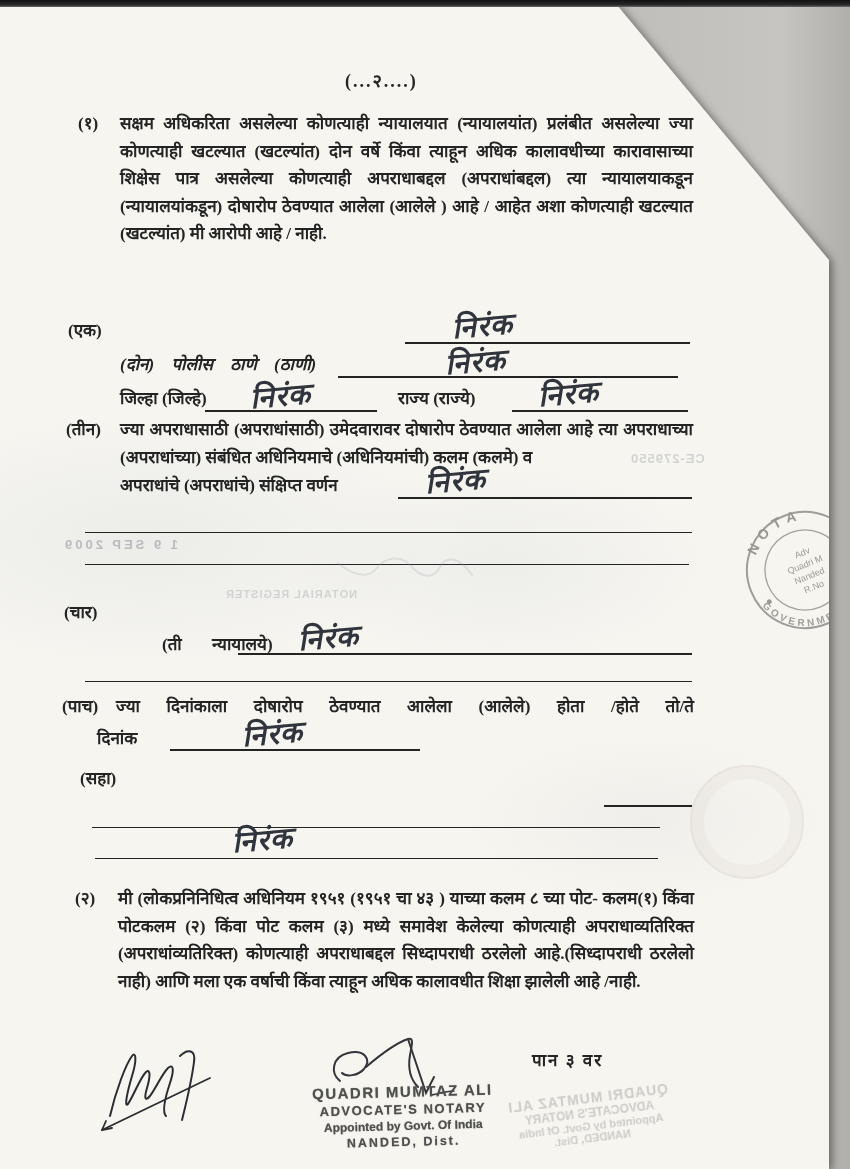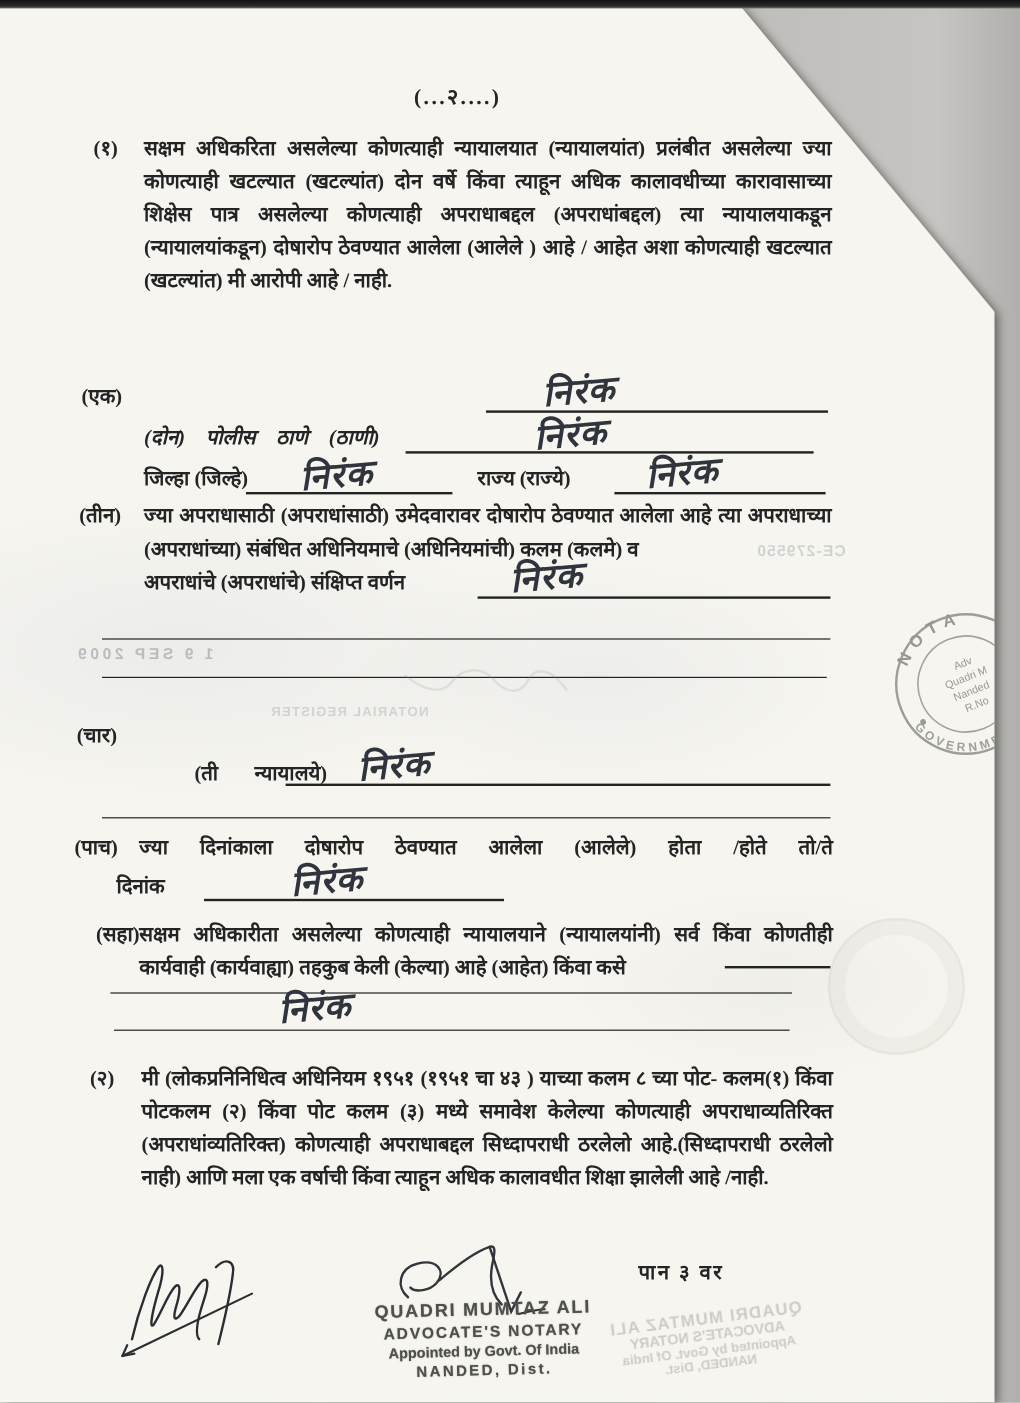--- a/index.html
+++ b/index.html
@@ -97,21 +97,20 @@
   <span class="hand" style="left:298px;top:612px;">निरंक</span>
   <div class="fline thin" style="left:85px;top:676px;width:607px;"></div>
 
   <div class="t" style="left:62px;top:688px;">(पाच)</div>
   <div class="t jlast" style="left:116px;top:688px;width:578px;">ज्या दिनांकाला दोषारोप ठेवण्यात आलेला (आलेले) होता /होते तो/ते</div>
   <div class="t" style="left:97px;top:720px;">दिनांक</div>
   <div class="fline" style="left:170px;top:744px;width:250px;"></div>
   <span class="hand" style="left:242px;top:708px;">निरंक</span>
 
   <div class="t" style="left:60px;top:760px;margin-left:20px;">(सहा)</div>
-  <div class="t just" style="left:116px;top:760px;width:578px;">सक्षम अधिकारीता असलेल्या कोणत्याही न्यायालयाने (न्यायालयांनी) सर्व किंवा कोणतीही कार्यवाही (कार्यवाह्या) तहकुब केली (केल्या) आहे (आहेत) किंवा कसे</div>
   <div class="fline" style="left:604px;top:800px;width:88px;"></div>
   <div class="fline thin" style="left:92px;top:822px;width:568px;"></div>
   <span class="hand" style="left:232px;top:814px;">निरंक</span>
   <div class="fline thin" style="left:95px;top:853px;width:563px;"></div>
 
   <div class="t" style="left:75px;top:880px;">(२)</div>
   <div class="t just" style="left:118px;top:880px;width:576px;">मी (लोकप्रनिनिधित्व अधिनियम १९५१ (१९५१ चा ४३ ) याच्या कलम ८ च्या पोट- कलम(१) किंवा पोटकलम (२) किंवा पोट कलम (३) मध्ये समावेश केलेल्या कोणत्याही अपराधाव्यतिरिक्त (अपराधांव्यतिरिक्त) कोणत्याही अपराधाबद्दल सिध्दापराधी ठरलेलो आहे.(सिध्दापराधी ठरलेलो नाही) आणि मला एक वर्षाची किंवा त्याहून अधिक कालावधीत शिक्षा झालेली आहे /नाही.</div>
 
   <div class="t" style="left:532px;top:1042px;letter-spacing:2px;">पान ३ वर</div>
 

